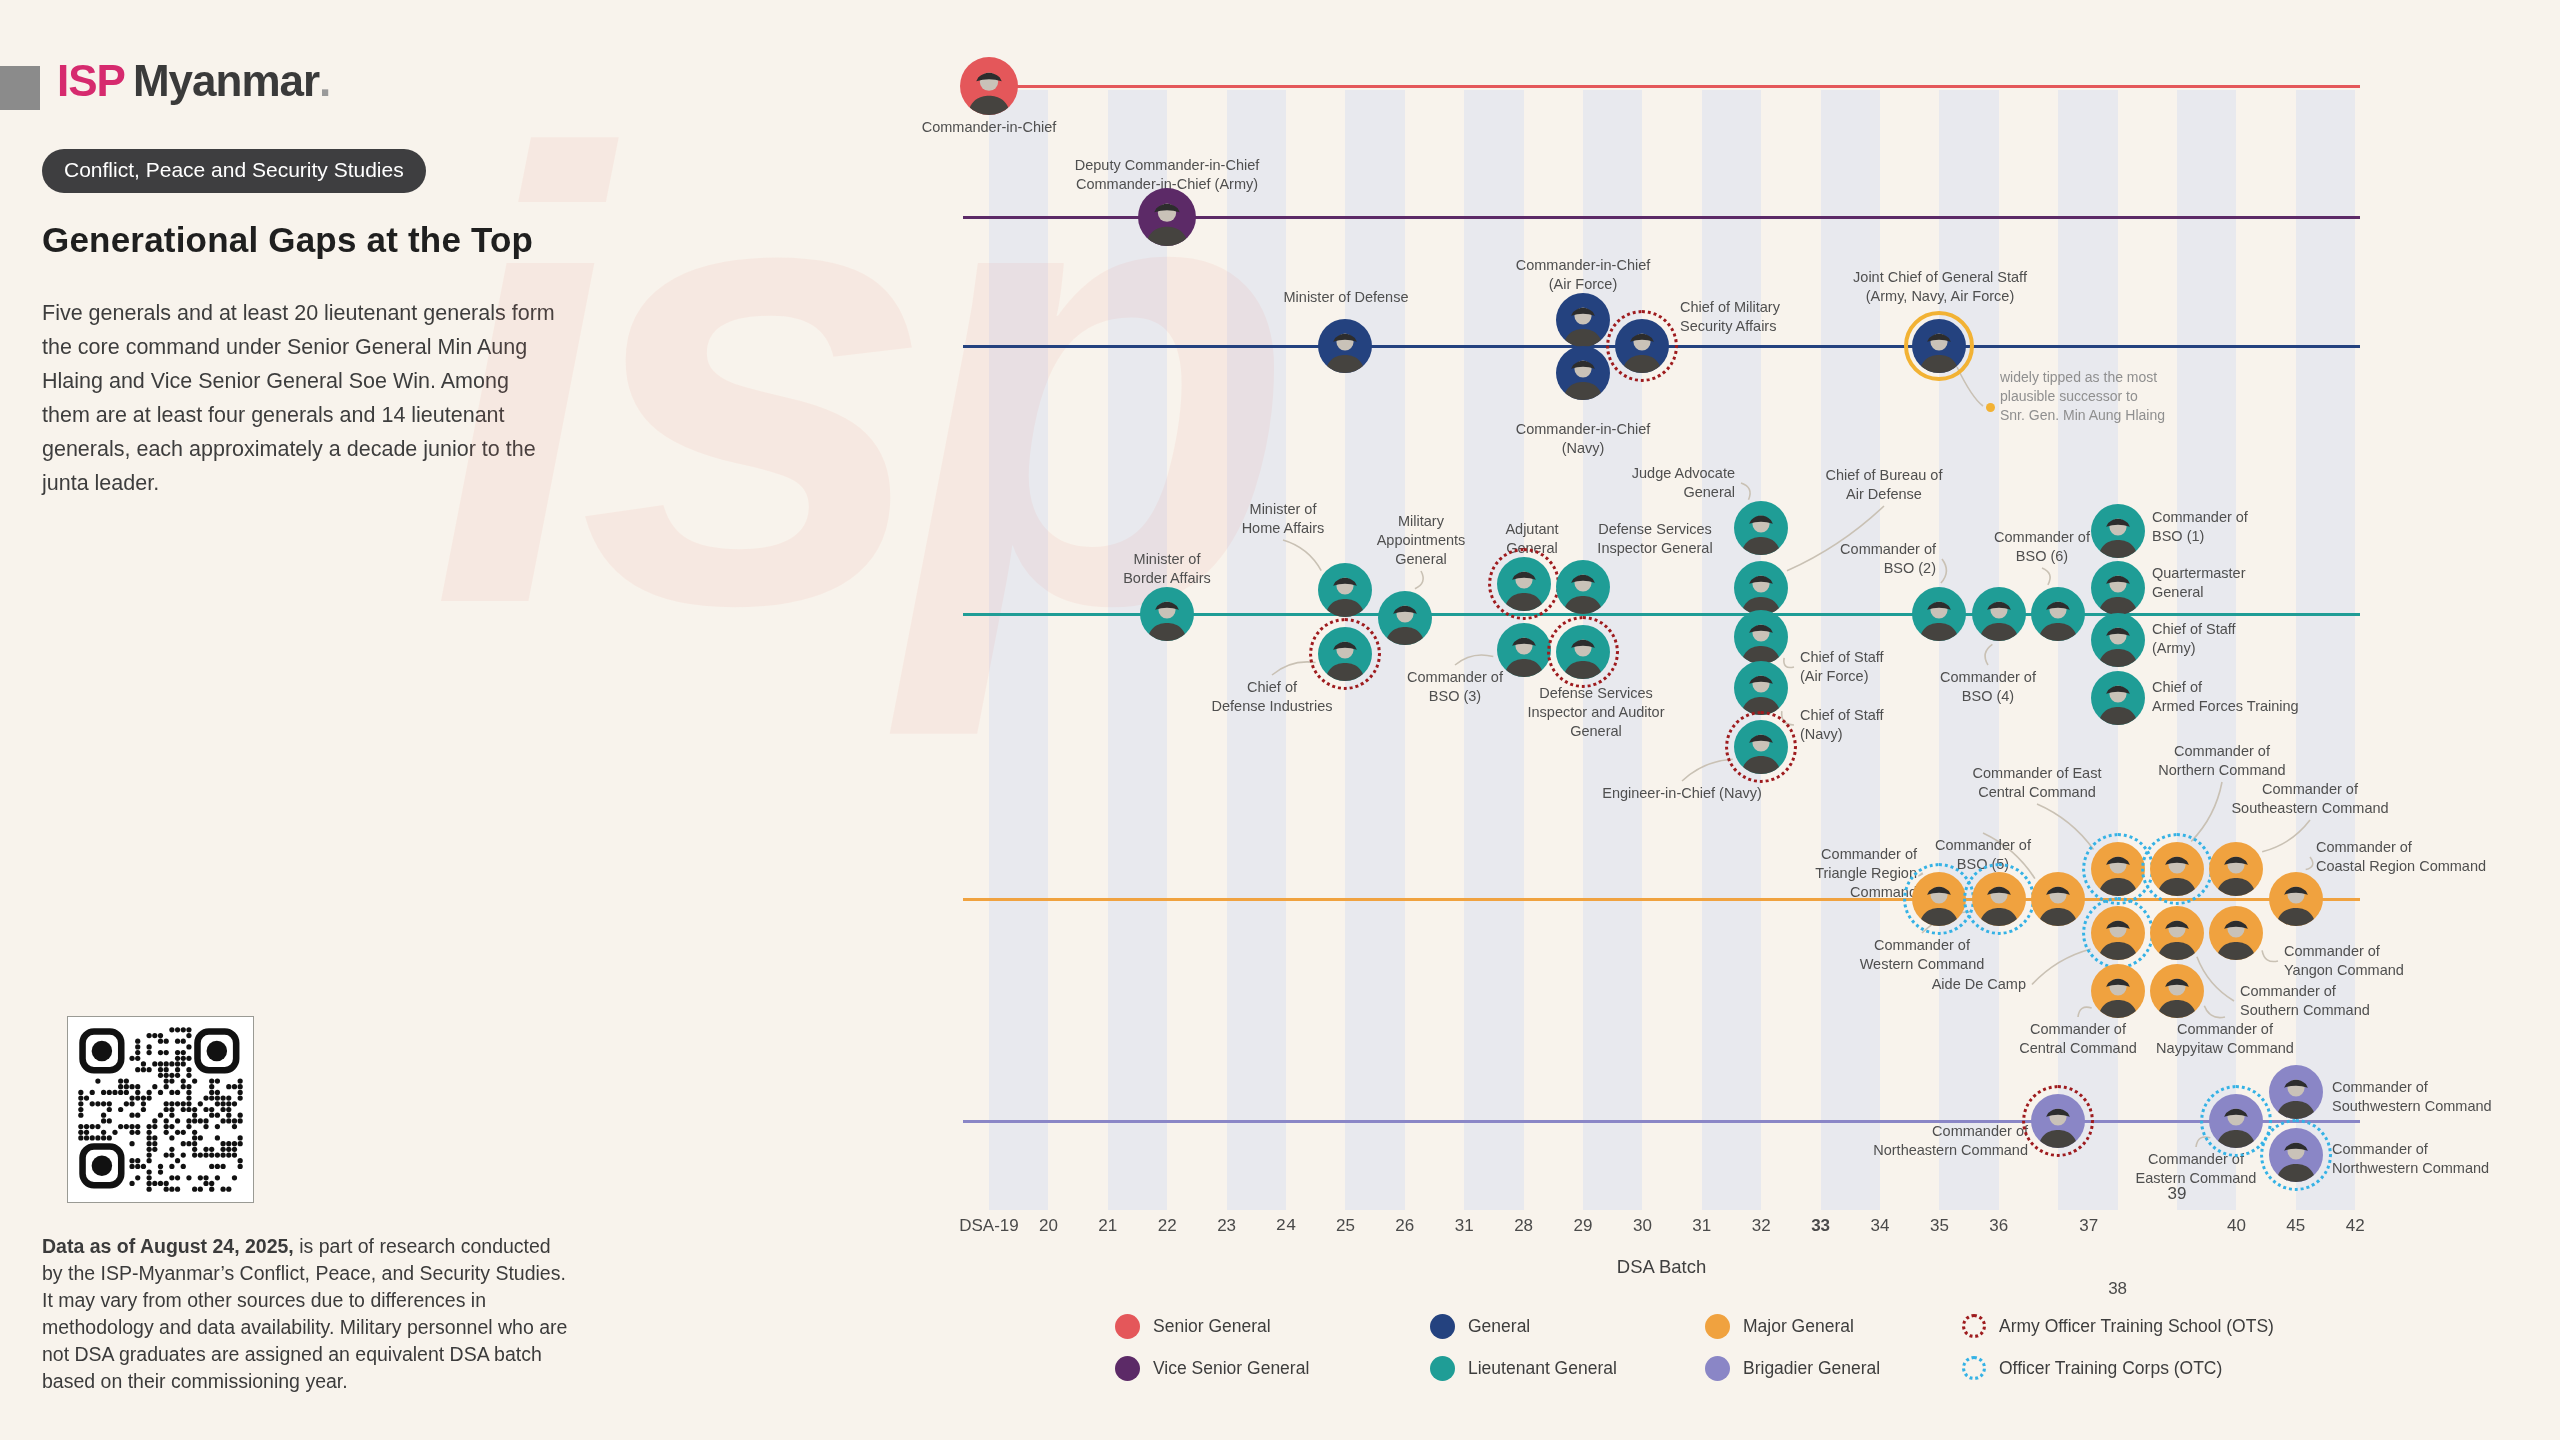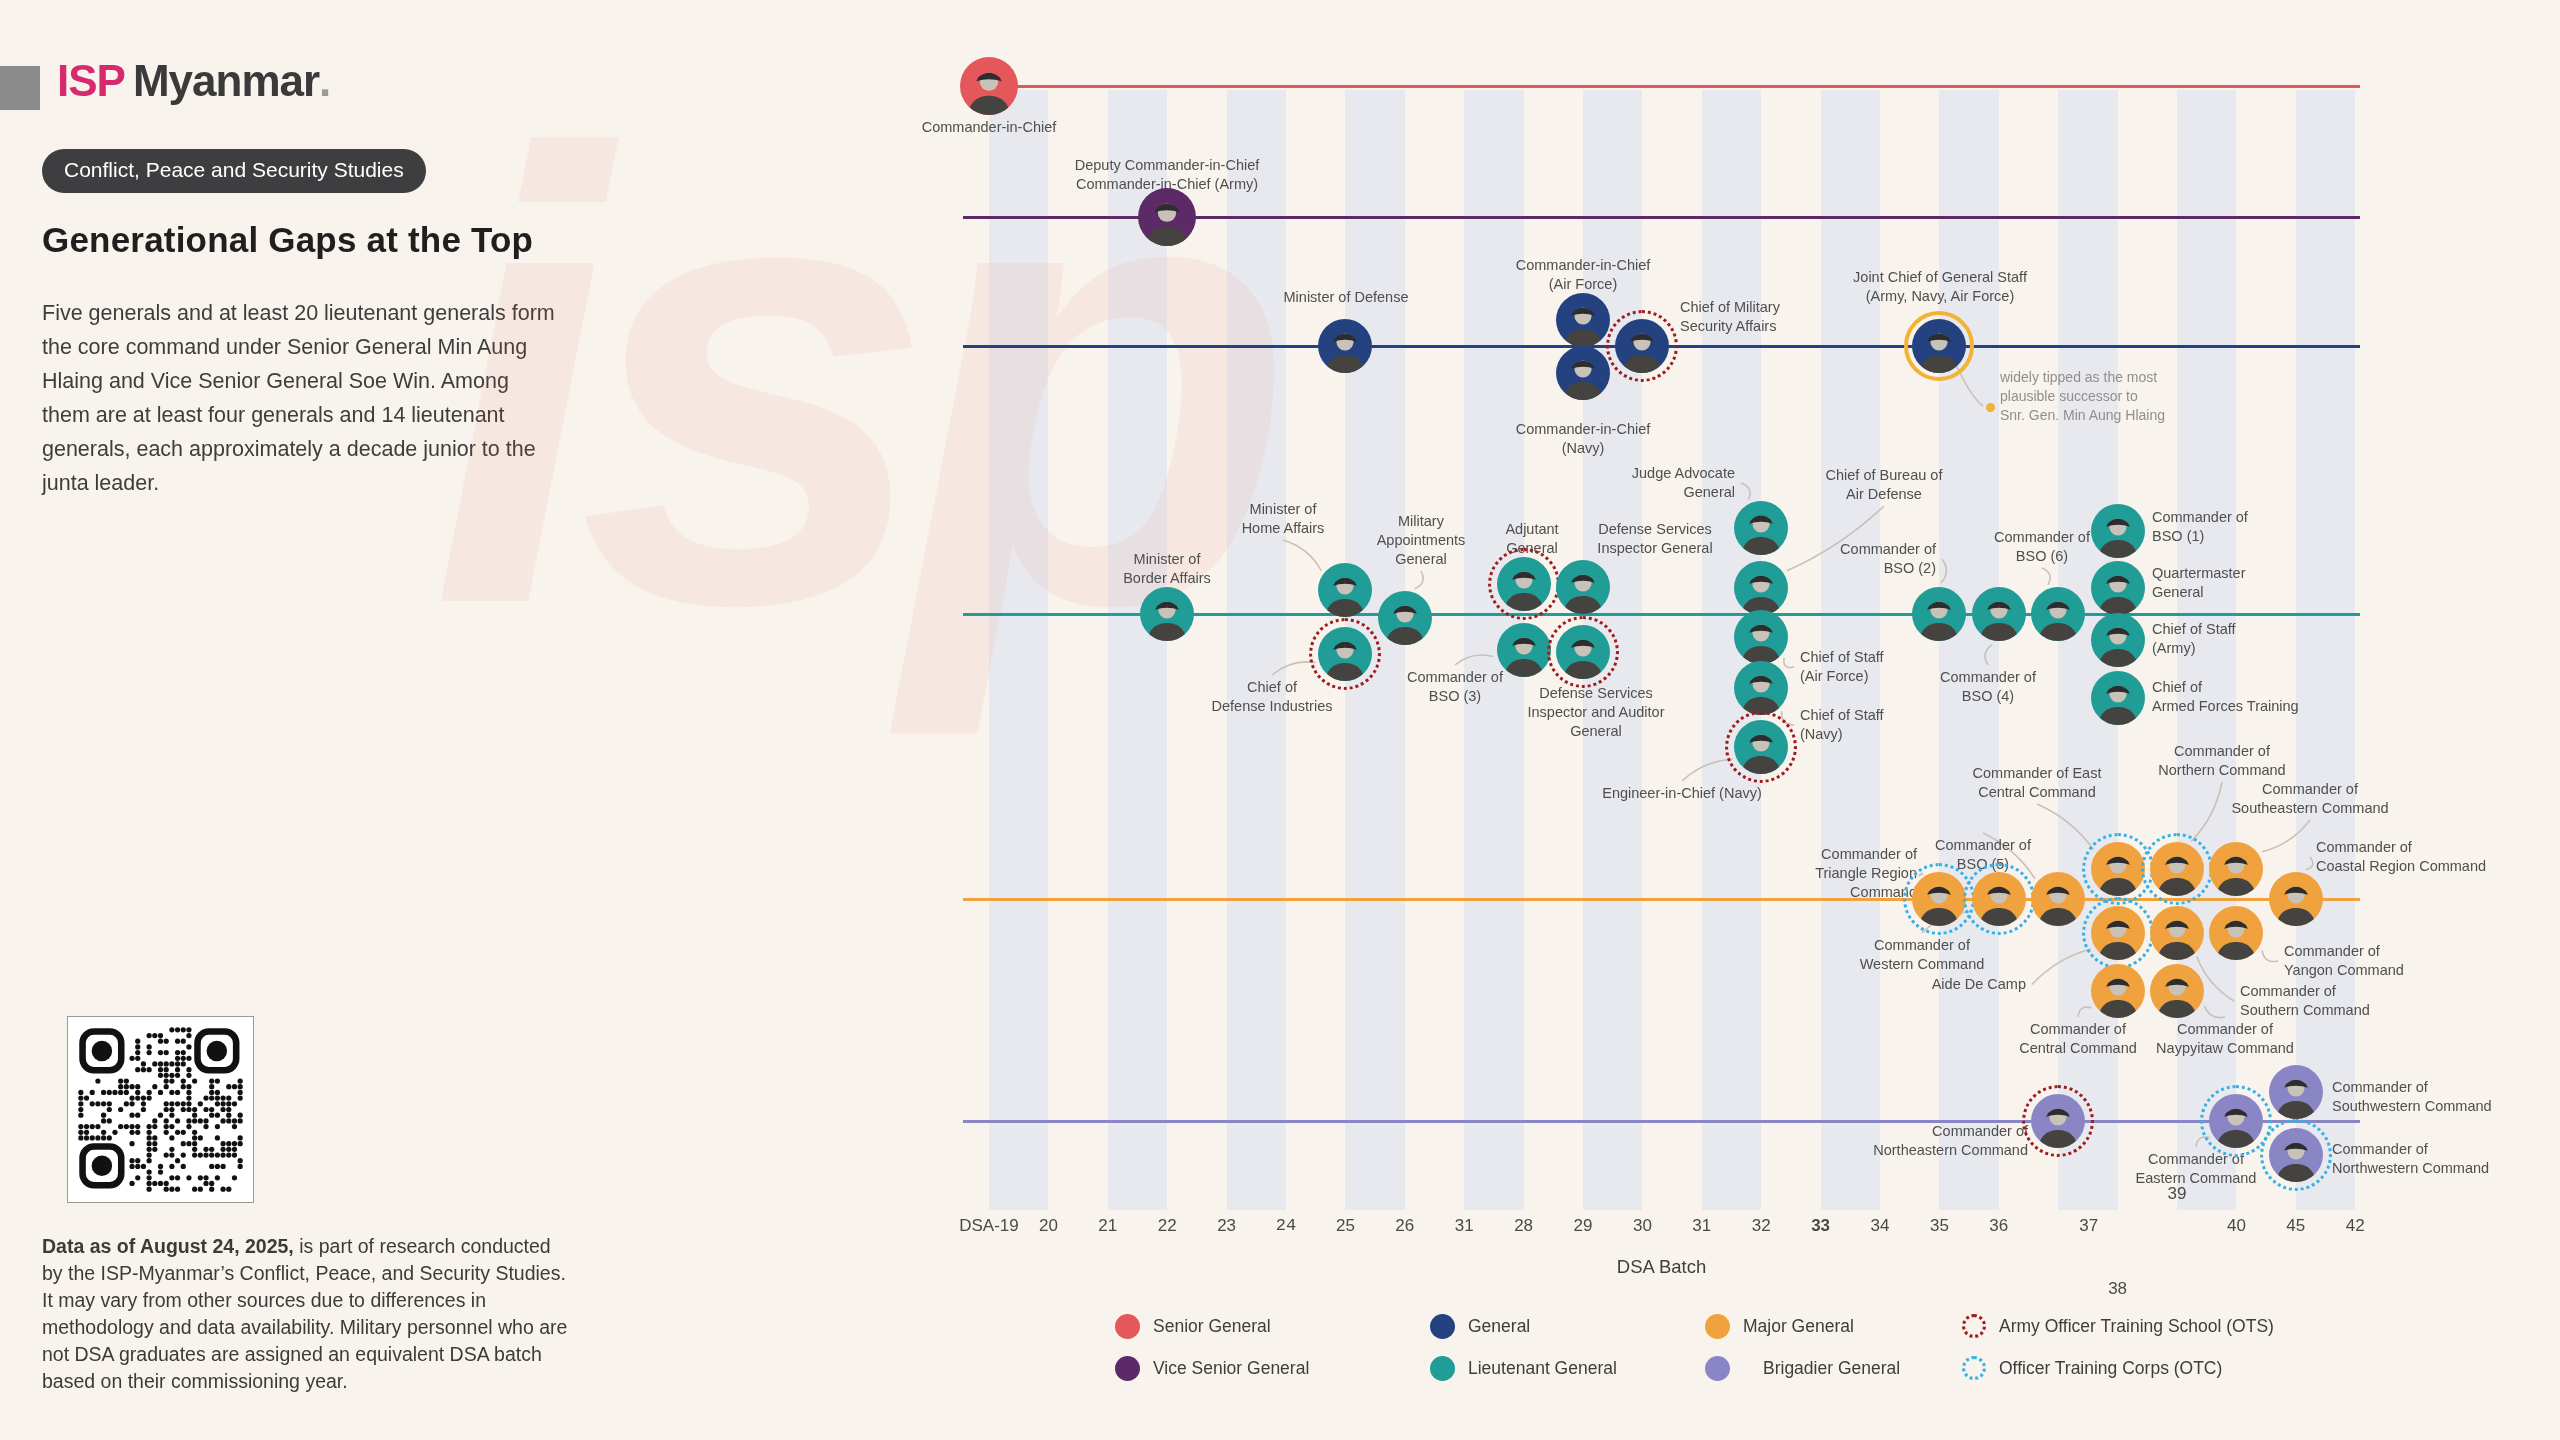--- a/index.html
+++ b/index.html
@@ -727,21 +727,21 @@
       <span class="lg-text">Army Officer Training School (OTS)</span>
     </div>
     <div class="abs lg-item" style="left: 1115px; top: 1354px;">
       <div class="lg-dot" style="background: rgb(92, 42, 103);"></div>
       <span class="lg-text">Vice Senior General</span>
     </div>
     <div class="abs lg-item" style="left: 1430px; top: 1354px;">
       <div class="lg-dot" style="background: rgb(31, 157, 150);"></div>
       <span class="lg-text">Lieutenant General</span>
     </div>
-    <div class="abs lg-item" style="left: 1705px; top: 1354px; gap: 20px;">
+    <div class="abs lg-item" style="left: 1705px; top: 1354px;">
       <div class="lg-dot" style="background: rgb(138, 134, 198);"></div>
       <span class="lg-text">Brigadier General</span>
     </div>
     <div class="abs lg-item" style="left: 1962px; top: 1354px;">
       <div class="lg-dot dotted otc"></div>
       <span class="lg-text">Officer Training Corps (OTC)</span>
     </div>
   </div>
 <svg id="connectors" class="abs" width="2560" height="1440">
     <path d="M1321.2 570.6 Q1308.4 547.5 1283.0 540.0" fill="none" stroke="#c9c1b4" stroke-width="1.6"></path>

